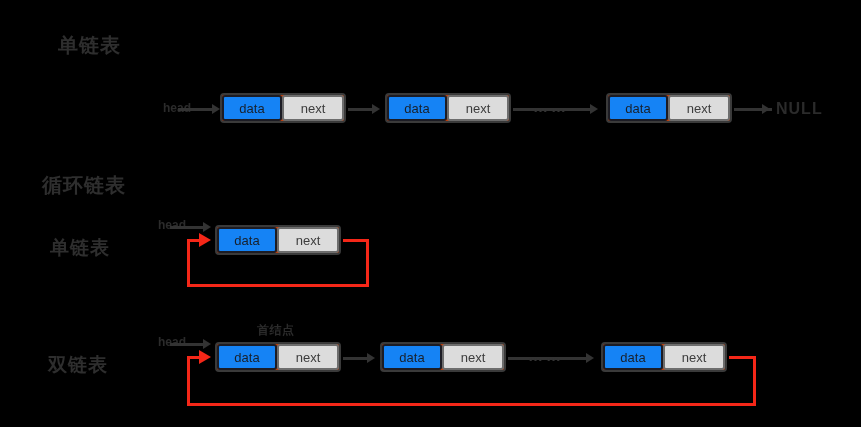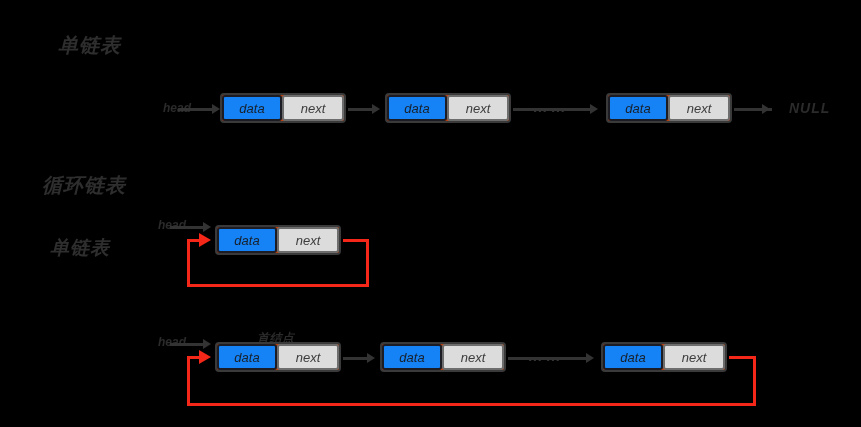--- a/index.html
+++ b/index.html
@@ -1,42 +1,42 @@
 <!DOCTYPE html>
 <html><head>
 <meta charset="utf-8">
 <style>
   html,body{margin:0;padding:0;background:#000;}
   body{
     width:861px;height:427px;position:relative;overflow:hidden;
     font-family:"Liberation Sans","DejaVu Sans",sans-serif;
     background:#000;color:#2b2b2b;
   }
-  .canvas{position:absolute;left:0;top:0;width:861px;height:427px;font-style:italic;}
+  .canvas{position:absolute;left:0;top:0;width:861px;height:427px;}
 
   
   .heading{
     position:absolute;white-space:nowrap;
     color:#2e2e2e;font-size:20px;font-weight:700;letter-spacing:1px;
   }
   .rowlabel{
     position:absolute;white-space:nowrap;
     color:#2e2e2e;font-size:19px;font-weight:700;letter-spacing:1px;
   }
   .nodelabel{
     position:absolute;white-space:nowrap;
     color:#2b2b2b;font-size:12px;font-weight:700;letter-spacing:.5px;
   }
   .ptrlabel{
     position:absolute;white-space:nowrap;
     color:#2b2b2b;font-size:12px;font-weight:700;
   }
   .nulllabel{
     position:absolute;white-space:nowrap;
-    color:#2b2b2b;font-size:14px;font-weight:700;letter-spacing:1px;margin-left:13px;
+    color:#2b2b2b;font-size:16px;font-weight:700;letter-spacing:1px;
   }
 
   
   .node{
     position:absolute;display:flex;height:30px;
     border:2px solid #3a3a3a;border-radius:4px;
     box-sizing:border-box;background:#c2410c;
   }
   .cell{
     display:flex;align-items:center;justify-content:center;
@@ -124,26 +124,27 @@
     <div class="cell next">next</div>
   </div>
 
   <div class="red red-h" style="left:343px;top:239px;width:26px;"></div>
   <div class="red red-v" style="left:366px;top:239px;height:48px;"></div>
   <div class="red red-h" style="left:187px;top:284px;width:182px;"></div>
   <div class="red red-v" style="left:187px;top:240px;height:46px;"></div>
   <div class="red red-h" style="left:187px;top:239px;width:16px;"></div>
   <div class="red-arrow" style="left:199px;top:233px;"></div>
 
+  <div class="rowlabel" style="left:48px;top:352px;">双链表</div>
 
   <div class="ptrlabel" style="left:158px;top:335px;">head</div>
   <div class="hline" style="left:170px;top:343px;width:38px;"></div>
   <div class="arrowhead" style="left:203px;top:339px;"></div>
 
-  <div class="nodelabel" style="left:257px;top:322px;margin-top:8px;">首结点</div>
+  <div class="nodelabel" style="left:257px;top:322px;">首结点</div>
 
   <div class="node" style="left:215px;top:342px;">
     <div class="cell data">data</div>
     <div class="cell next">next</div>
   </div>
 
   <div class="hline" style="left:343px;top:357px;width:28px;"></div>
   <div class="arrowhead" style="left:367px;top:353px;"></div>
 
   <div class="node" style="left:380px;top:342px;">

